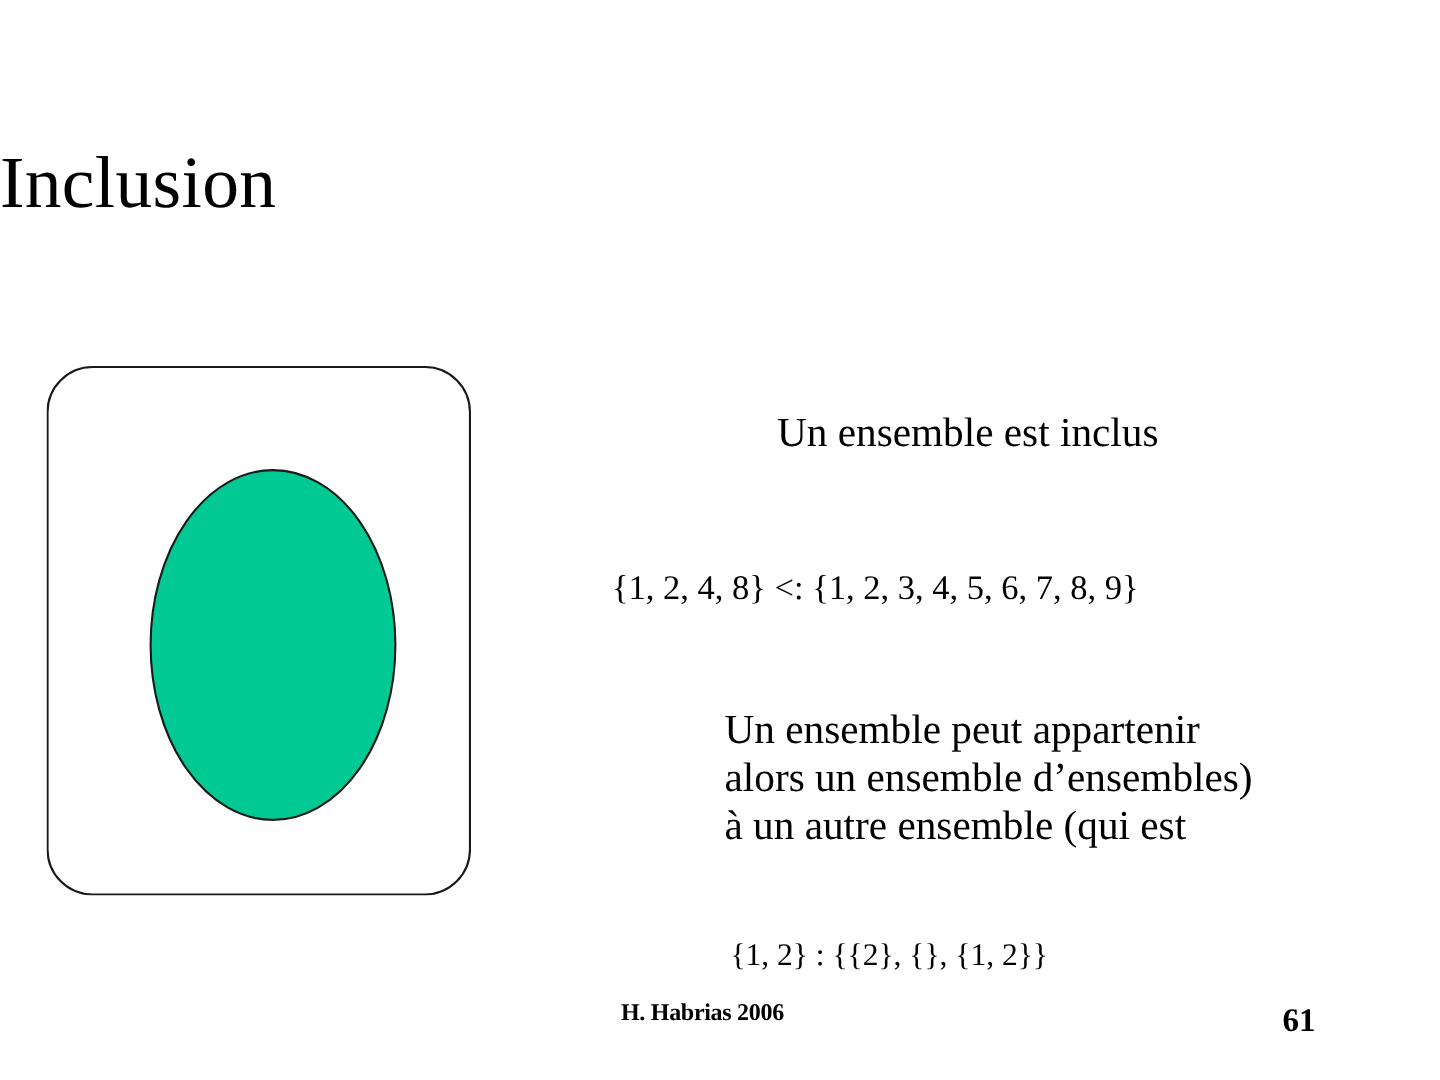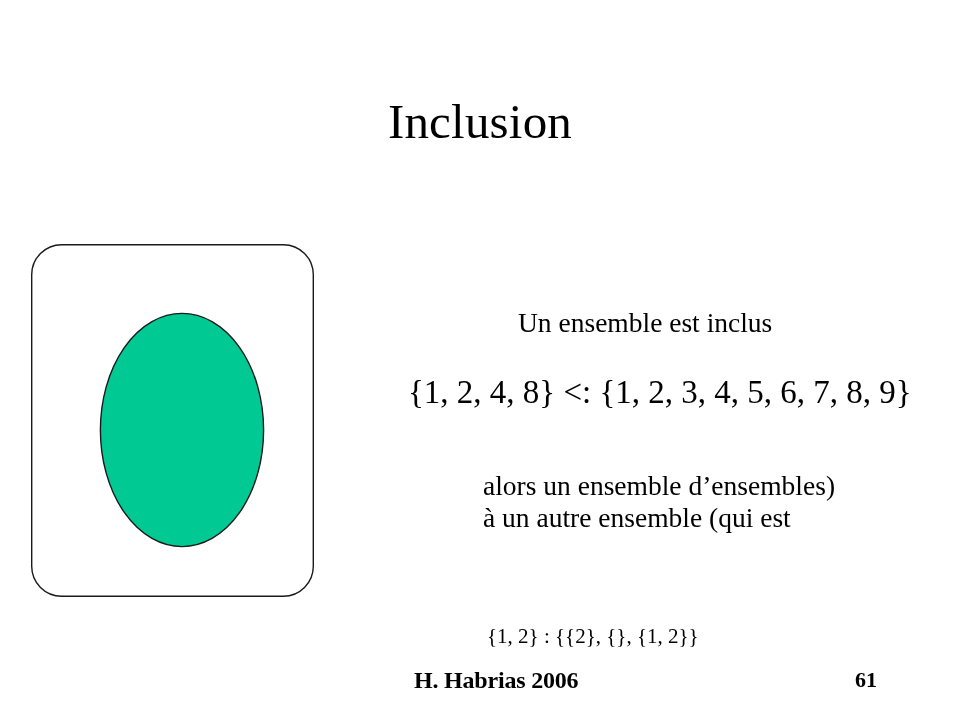--- a/index.html
+++ b/index.html
@@ -19,21 +19,21 @@
     width: 960px;
     height: 720px;
   }
 
   
   .slide-title {
     position: absolute;
     left: 0;
     top: 96px;
     width: 960px;
-    text-align: center;
+    text-align: left;
     font-size: 49px;
     line-height: 1.05;
     font-weight: normal;
     letter-spacing: 0.2px;
     white-space: nowrap;
   }
 
   
   .diagram {
     position: absolute;
@@ -70,27 +70,26 @@
   }
   .para {
     font-size: 27.5px;
     line-height: 32px;
     white-space: nowrap;
   }
   .para-1 {
     position: absolute;
     left: 128px;
     top: 0px;
-    margin-top: 35px;
   }
   .expr-1 {
     position: absolute;
     left: 18px;
     top: 104px;
-    font-size: 33px;
+    font-size: 23px;
     line-height: 32px;
     white-space: nowrap;
   }
   .para-2 {
     position: absolute;
     left: 93px;
     top: 198px;
   }
   .expr-2 {
     position: absolute;
@@ -99,21 +98,21 @@
     font-size: 21px;
     line-height: 32px;
     white-space: nowrap;
   }
 
   
   .footer-author {
     position: absolute;
     left: 414px;
     top: 667px;
-    font-size: 24px;
+    font-size: 16px;
     font-weight: bold;
     letter-spacing: -0.2px;
     white-space: nowrap;
   }
   .footer-page {
     position: absolute;
     left: 855px;
     top: 667px;
     font-size: 22px;
     font-weight: bold;
@@ -145,20 +144,21 @@
 
   <div class="text-col">
 
     <div class="para para-1">
       <div>Un ensemble est inclus</div>
     </div>
 
     <div class="expr-1">{1, 2, 4, 8} &lt;: {1, 2, 3, 4, 5, 6, 7, 8, 9}</div>
 
     <div class="para para-2">
+      <div>Un ensemble peut appartenir</div>
       <div>alors un ensemble d’ensembles)</div>
       <div>à un autre ensemble (qui est</div>
     </div>
 
     <div class="expr-2">{1, 2} : {{2}, {}, {1, 2}}</div>
 
   </div>
 
   <div class="footer-author">H. Habrias 2006</div>
   <div class="footer-page">61</div>

